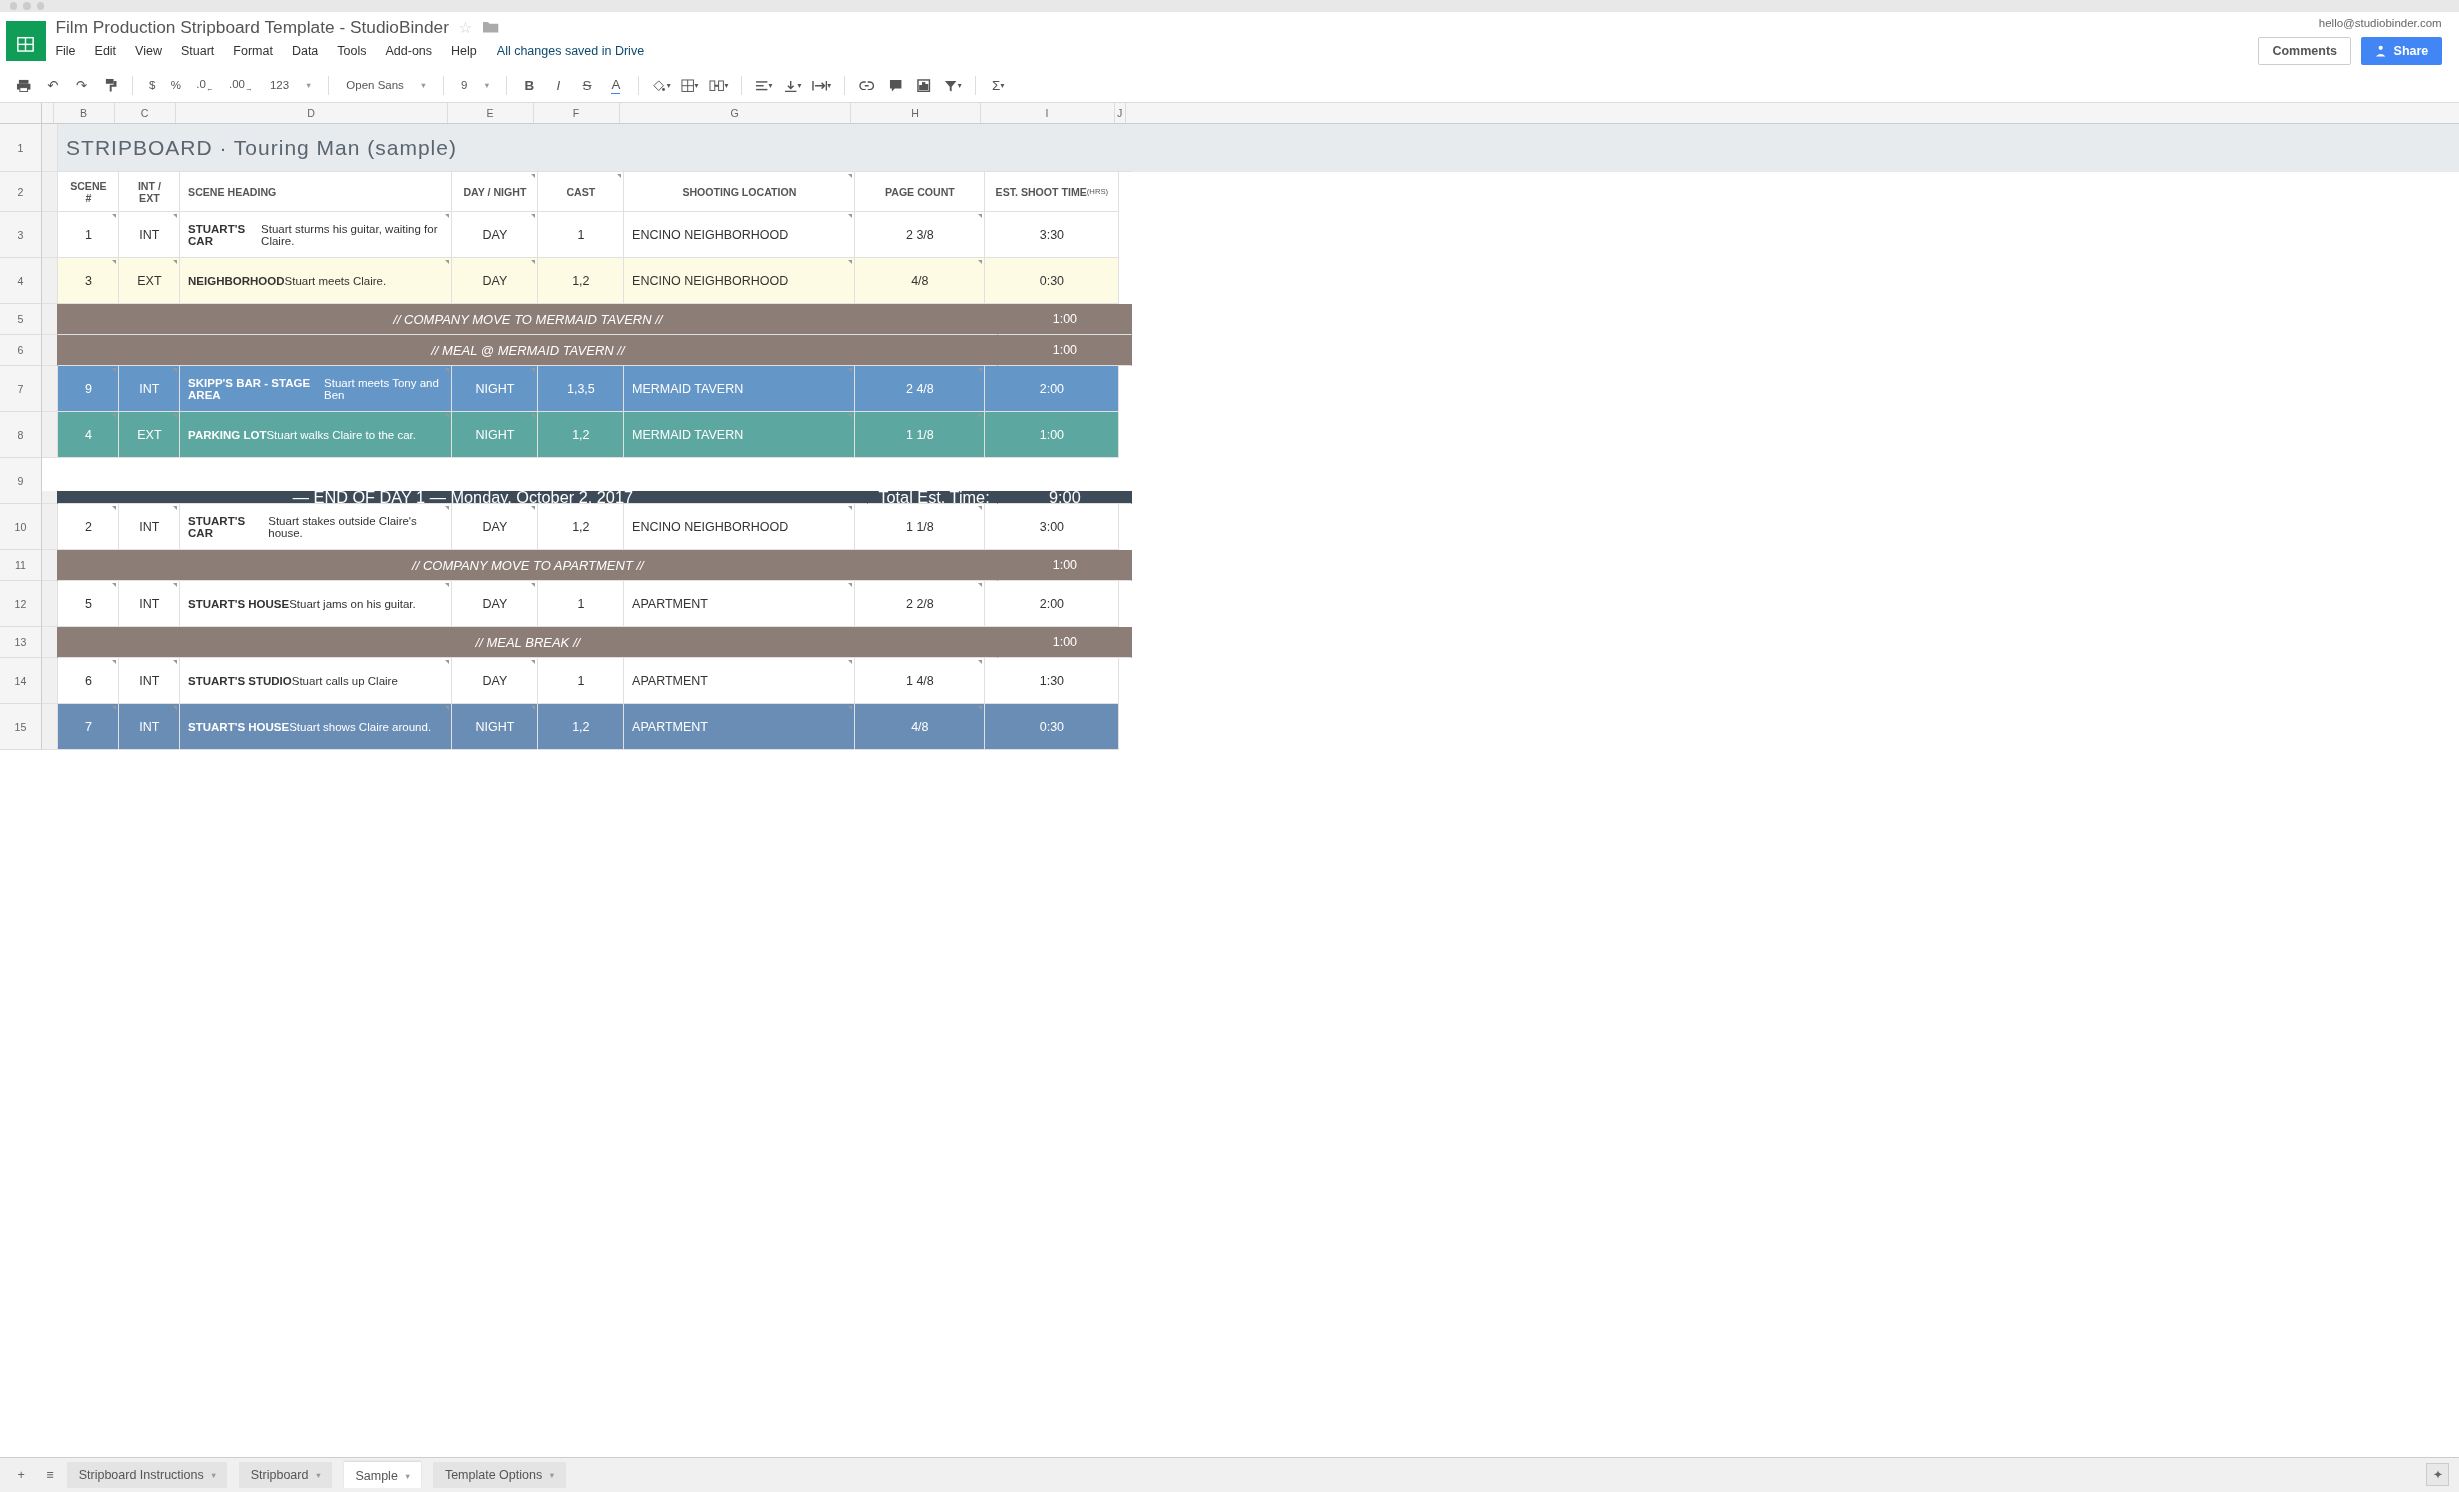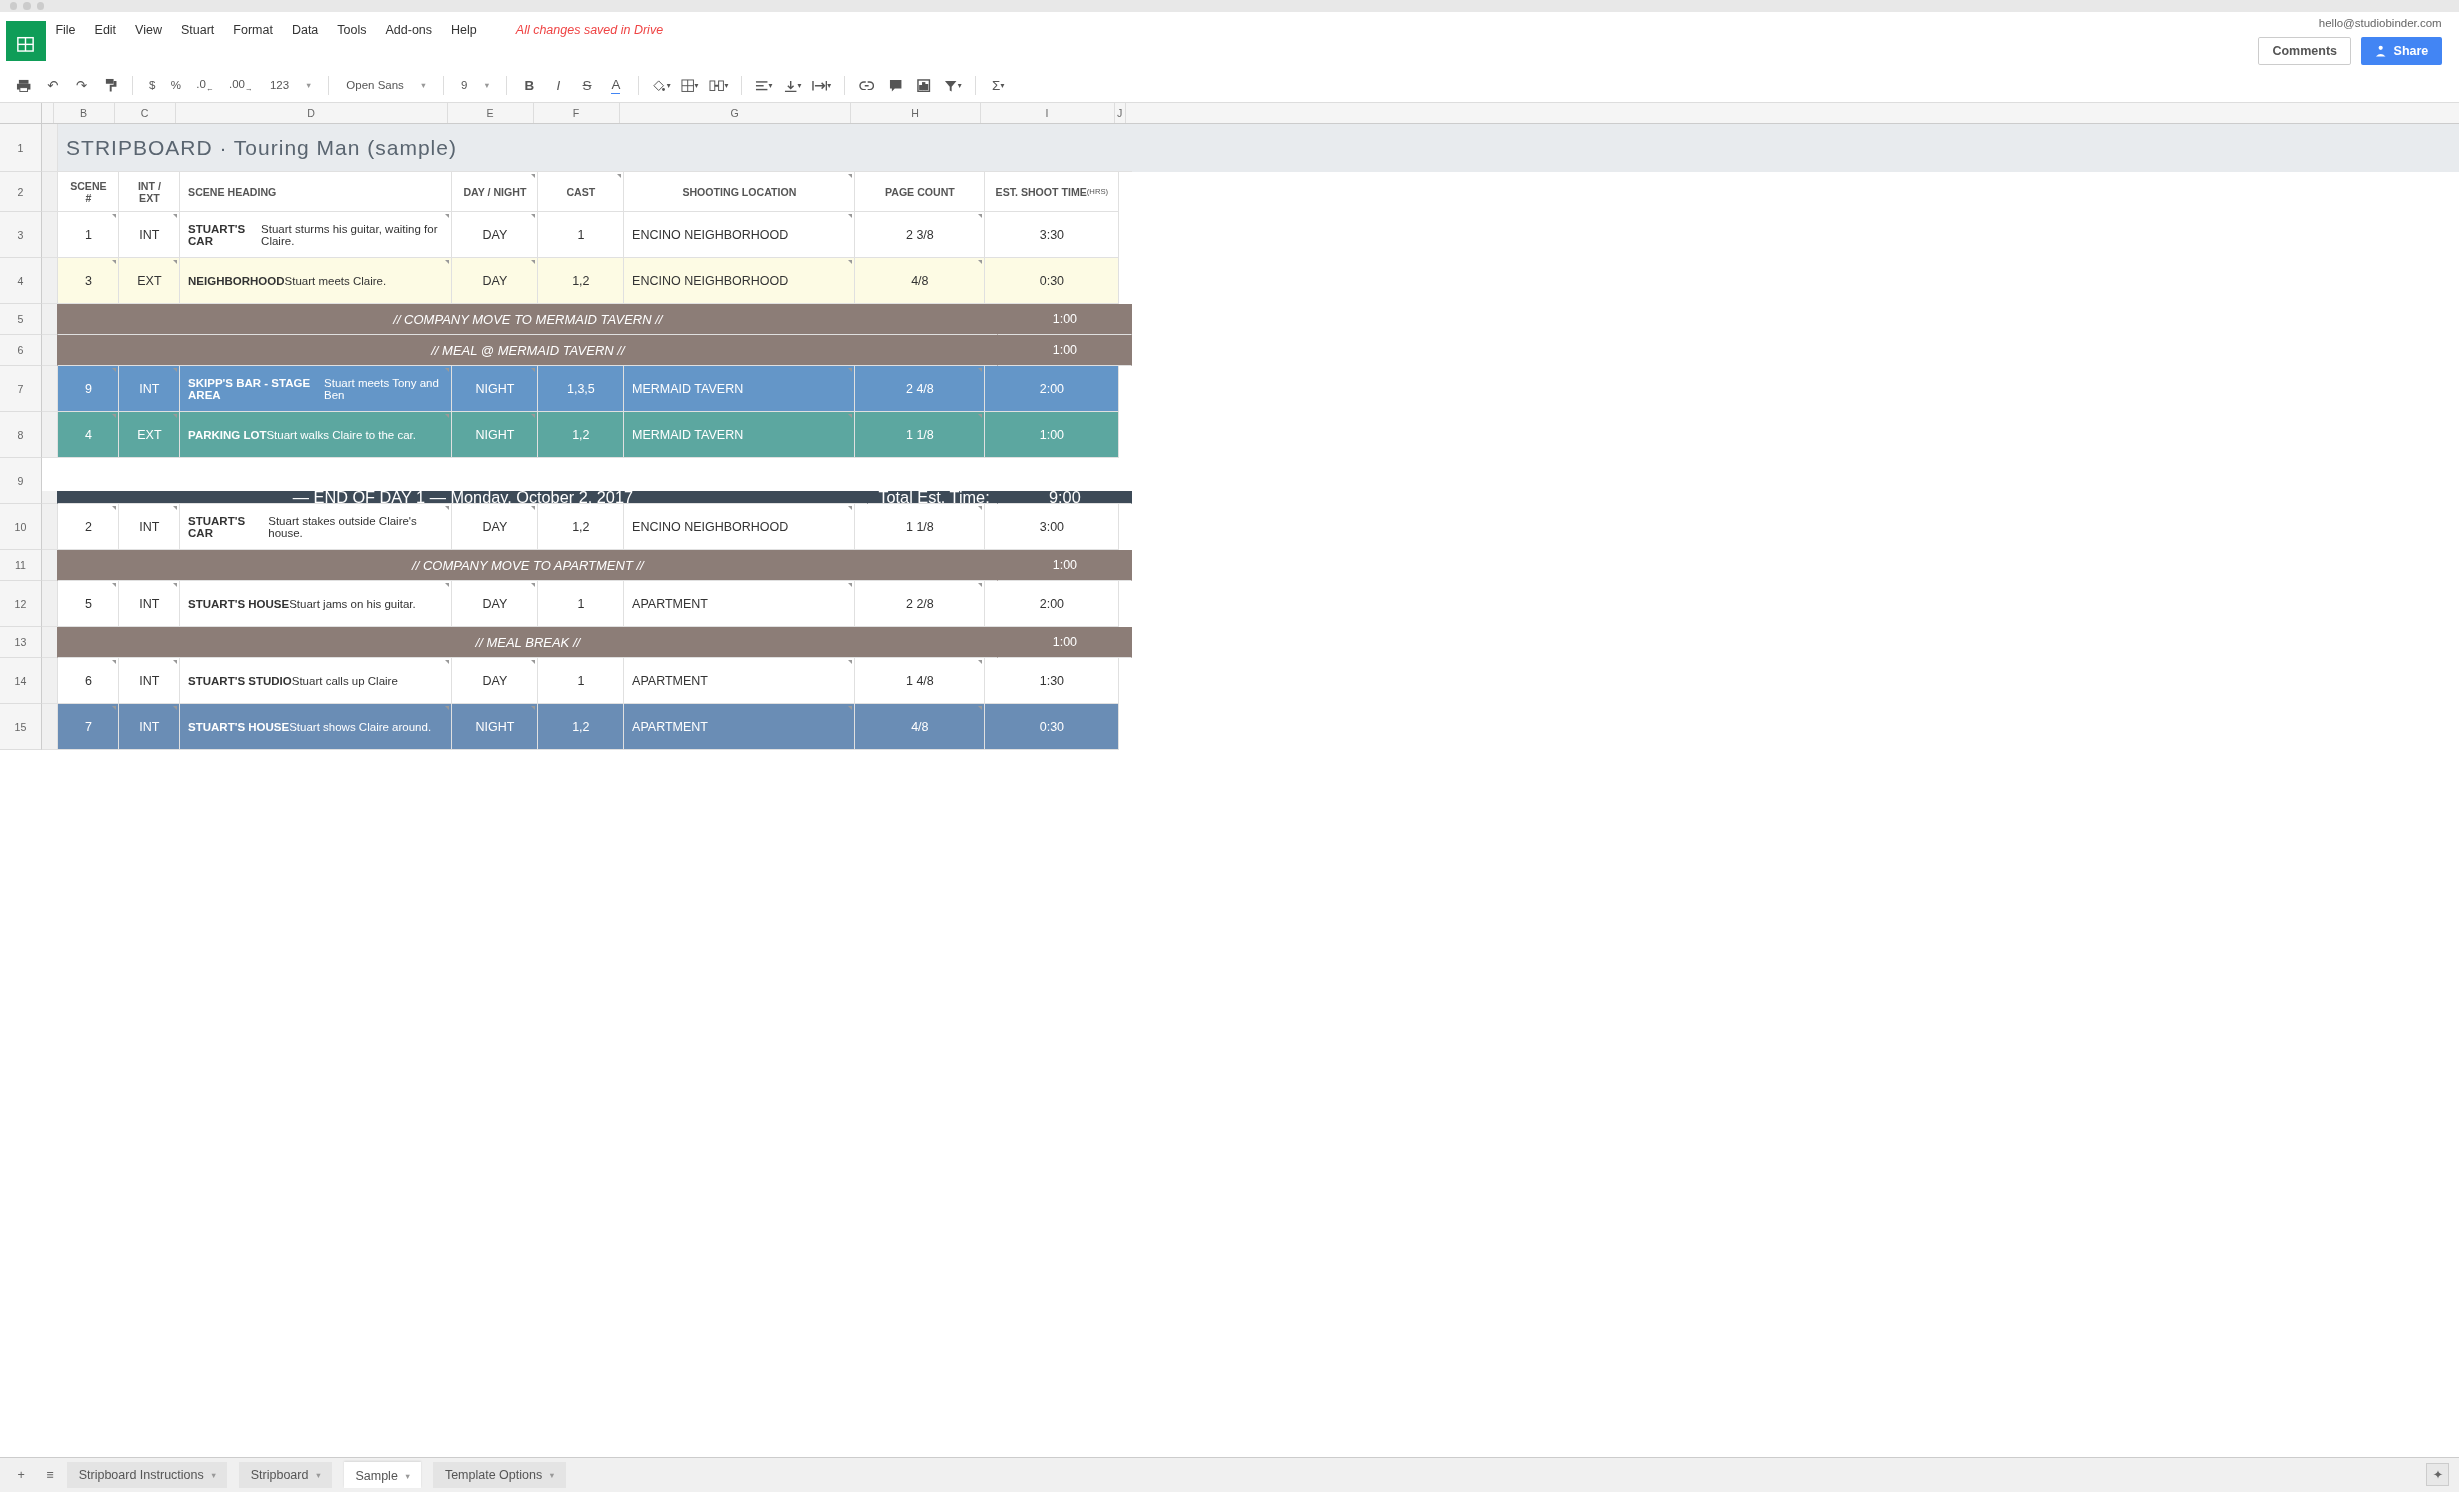--- a/index.html
+++ b/index.html
@@ -12,21 +12,21 @@
 
 .header { display: flex; align-items: flex-start; padding: 5.8px 11.5px 0 5.8px; }
 .logo-box { width: 40px; height: 40px; background: #0f9d58; display: flex; align-items: center; justify-content: center; margin-right: 9.6px; margin-top: 3.8px; }
 .logo-box svg { fill: #fff; }
 .title-area { flex: 1; }
 .doc-title { font-size: 17.3px; color: #555; display: flex; align-items: center; gap: 9.6px; }
 .doc-title .star { color: #ccc; font-size: 15.4px; }
 .doc-title .folder { color: #aaa; }
 .menu-bar { display: flex; gap: 19px; margin-top: 5.8px; color: #333; font-size: 12.5px; align-items: center; }
 .menu-item { cursor: pointer; }
-.save-status { color: #ef4444; margin-left: 20px; font-style: italic; }
+.save-status { color: #0c4a6e; margin-left: 1px; }
 .header-right { display: flex; flex-direction: column; align-items: flex-end; gap: 7.7px; padding-right: 5.8px; }
 .user-email { color: #666; font-size: 11.5px; }
 .header-buttons { display: flex; gap: 9.6px; }
 .btn-comments { background: #fff; border: 1px solid #ccc; padding: 5.8px 13.4px; border-radius: 1.9px; font-size: 12.5px; font-weight: bold; color: #555; cursor: pointer; }
 .btn-share { background: #4285f4; color: #fff; border: none; padding: 5.8px 13.4px; border-radius: 1.9px; font-size: 12.5px; font-weight: bold; cursor: pointer; display: flex; align-items: center; gap: 5.8px; }
 
 
 .toolbar { display: flex; align-items: center; padding: 5.8px 11.5px; border-bottom: 1px solid #ddd; gap: 3.8px; height: 35px; margin-top: 3.8px; }
 .tb-sep { width: 1px; height: 19px; background: #ddd; margin: 0 5.8px; }
 .tb-btn { width: 25px; height: 25px; display: flex; align-items: center; justify-content: center; color: #555; cursor: pointer; font-size: 13.4px; }
@@ -104,20 +104,29 @@
 <div class="header">
   <div class="logo-box">
     <svg width="21" height="27" viewBox="0 0 22 28">
         <rect x="0" y="0" width="22" height="28" fill="#0f9d58"></rect>
         <rect x="3" y="10" width="16" height="14" fill="none" stroke="#fff" stroke-width="1.5"></rect>
         <line x1="3" y1="17" x2="19" y2="17" stroke="#fff" stroke-width="1.5"></line>
         <line x1="11" y1="10" x2="11" y2="24" stroke="#fff" stroke-width="1.5"></line>
       </svg>
   </div>
   <div class="title-area">
+    <div class="doc-title">
+      <span>Film Production Stripboard Template  -  StudioBinder</span>
+      <span class="star">☆</span>
+      <span class="folder">
+        <svg width="17.3" height="13.4" viewBox="0 0 18 14">
+            <path d="M1 2 h5 l2 2 h9 v9 h-16 z" fill="#aaa"></path>
+          </svg>
+      </span>
+    </div>
     <div class="menu-bar" id="menu-bar">
         <span class="menu-item">File</span>
         <span class="menu-item">Edit</span>
         <span class="menu-item">View</span>
         <span class="menu-item">Stuart</span>
         <span class="menu-item">Format</span>
         <span class="menu-item">Data</span>
         <span class="menu-item">Tools</span>
         <span class="menu-item">Add-ons</span>
         <span class="menu-item">Help</span>

